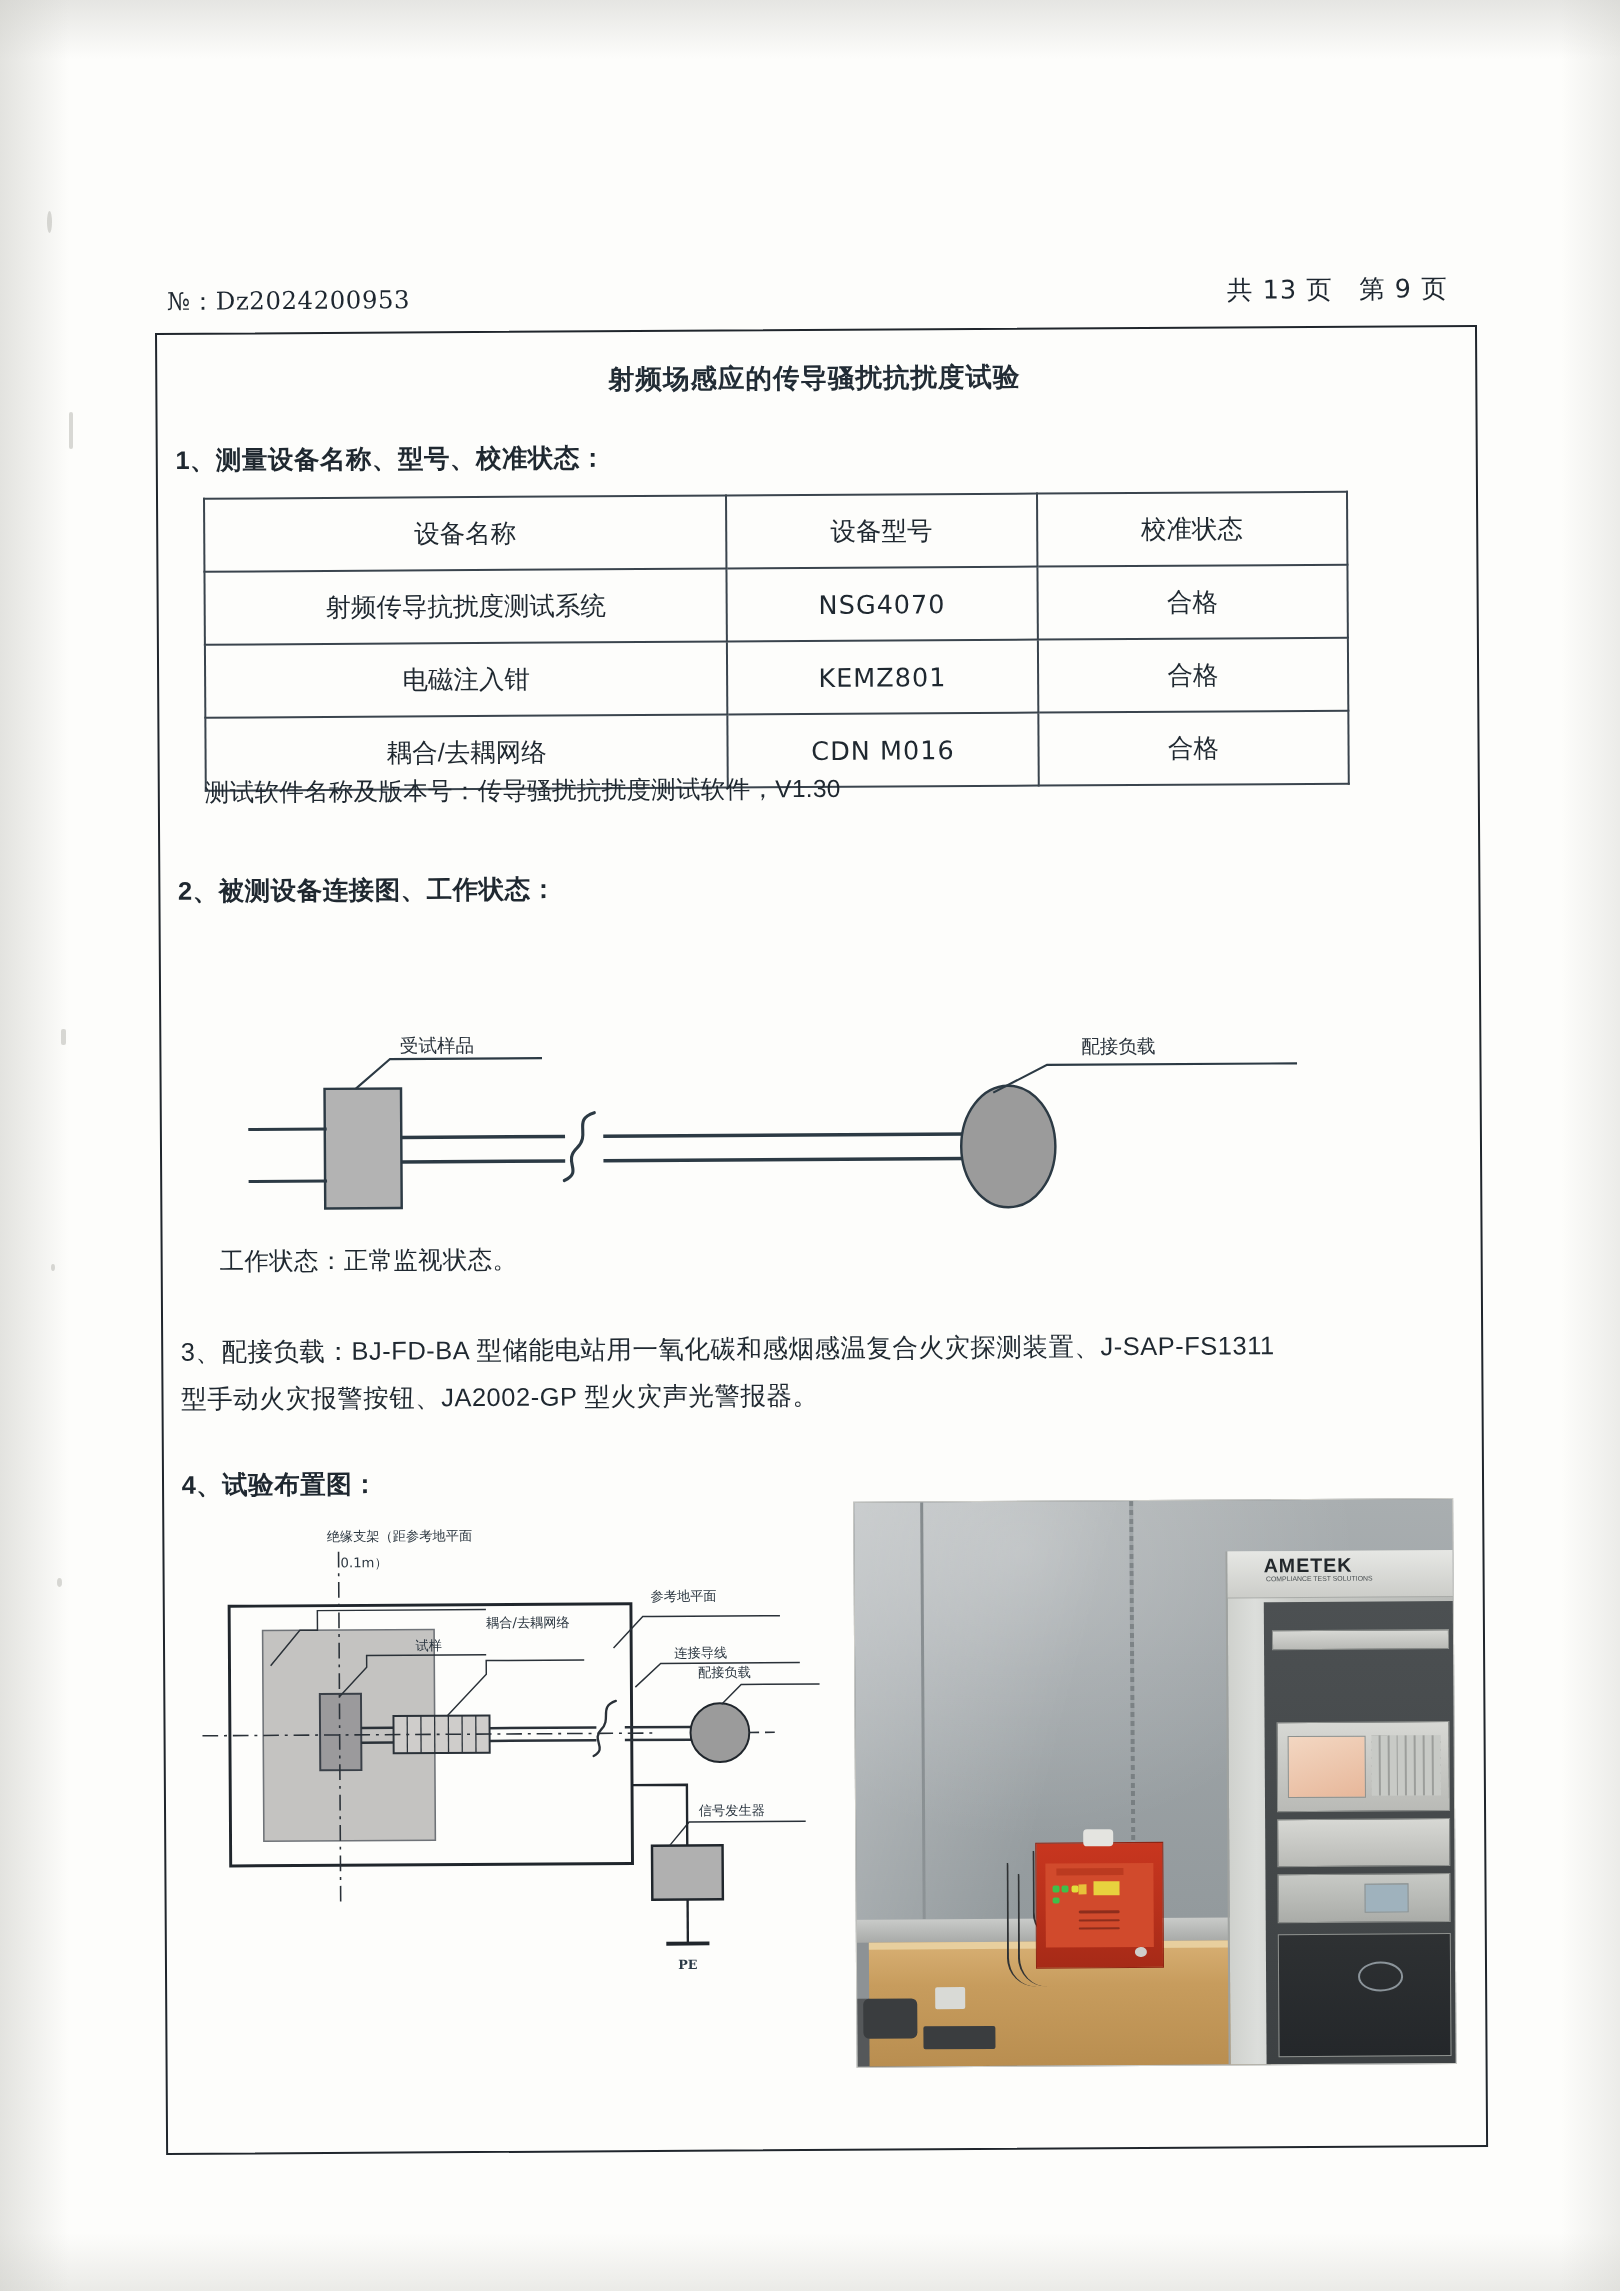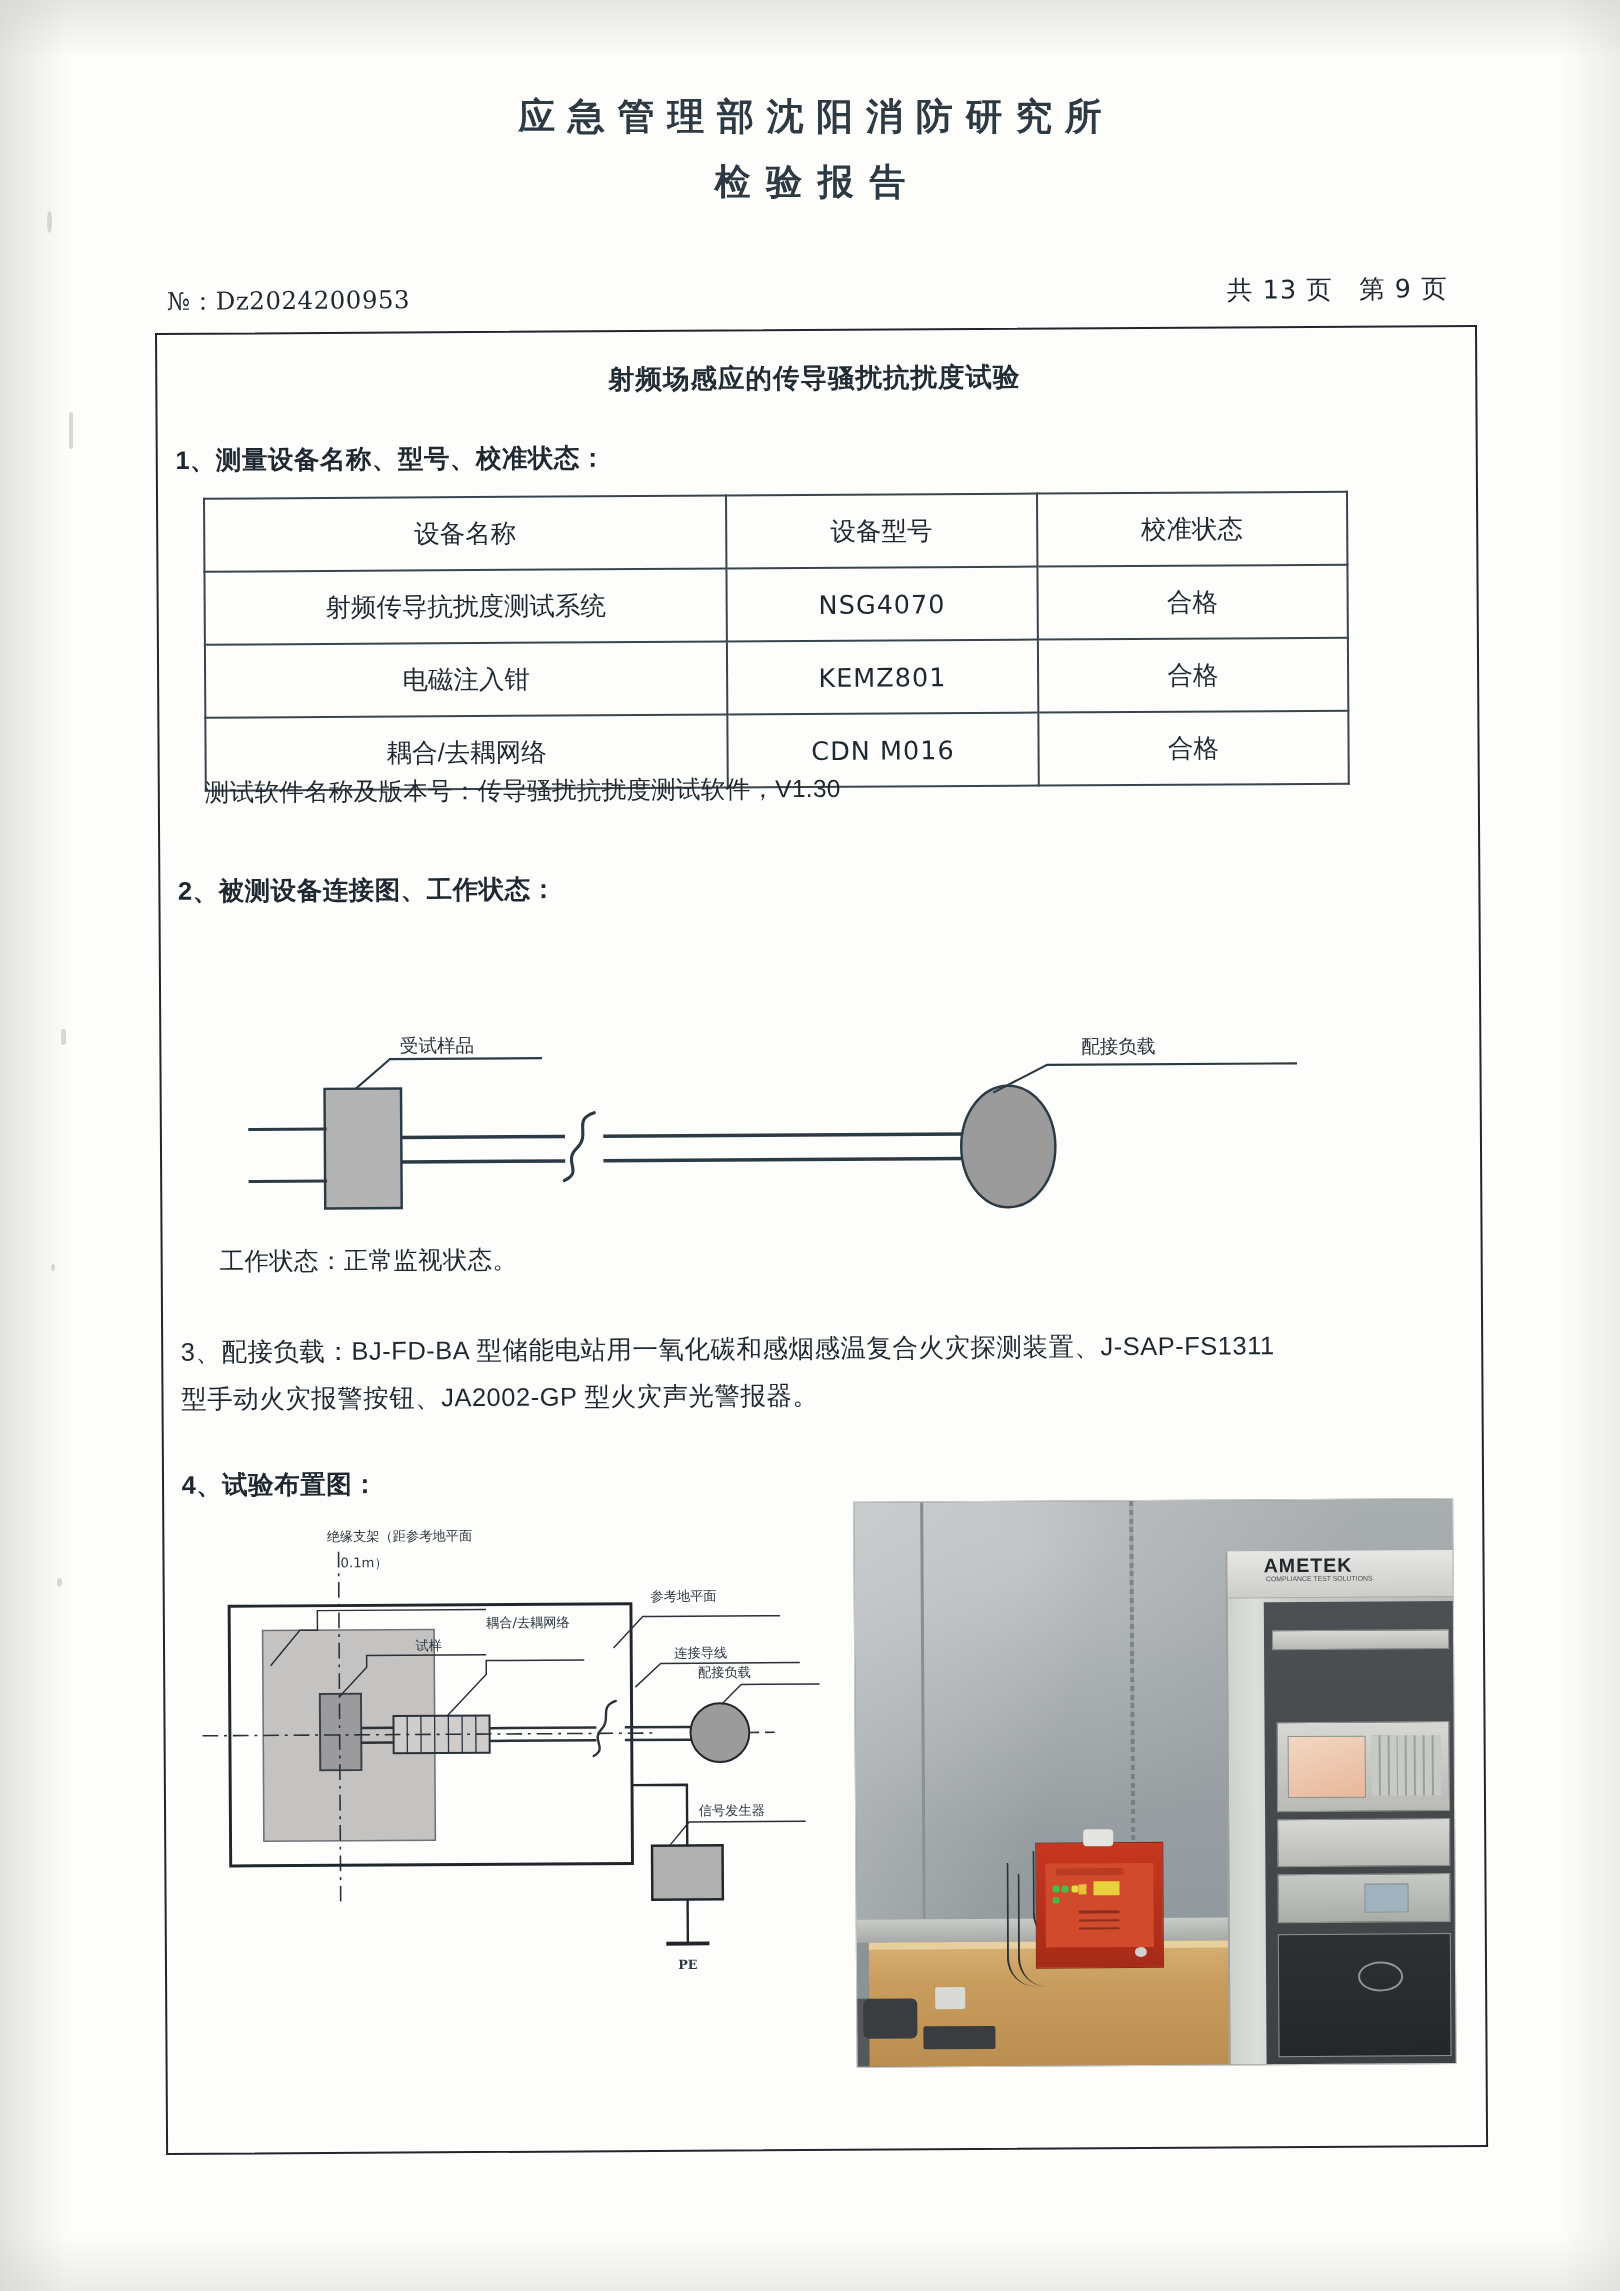--- a/index.html
+++ b/index.html
@@ -219,24 +219,20 @@
 
 <div class="page">
 
   <div class="scan-tint"></div>
   <div class="scan-speck" style="left:47px;top:211px;width:4.9px;height:21.6px;"></div>
   <div class="scan-speck" style="left:69px;top:412px;width:3.9px;height:37px;border-radius:2px;"></div>
   <div class="scan-speck" style="left:61px;top:1029px;width:4.9px;height:15.7px;border-radius:2px;"></div>
   <div class="scan-speck" style="left:57px;top:1578px;width:4.9px;height:8.8px;"></div>
   <div class="scan-speck" style="left:51px;top:1264px;width:3.9px;height:6.9px;"></div>
 
-  <div class="hdr">
-    <div class="hdr-line1">应急管理部沈阳消防研究所</div>
-    <div class="hdr-line2">检验报告</div>
-  </div>
 
   <div class="reportno">№：Dz2024200953</div>
   <div class="pageno">共 13 页　第 9 页</div>
 
   <div class="frame"></div>
 
   <div class="content">
 
     <div class="doc-title">射频场感应的传导骚扰抗扰度试验</div>
 

